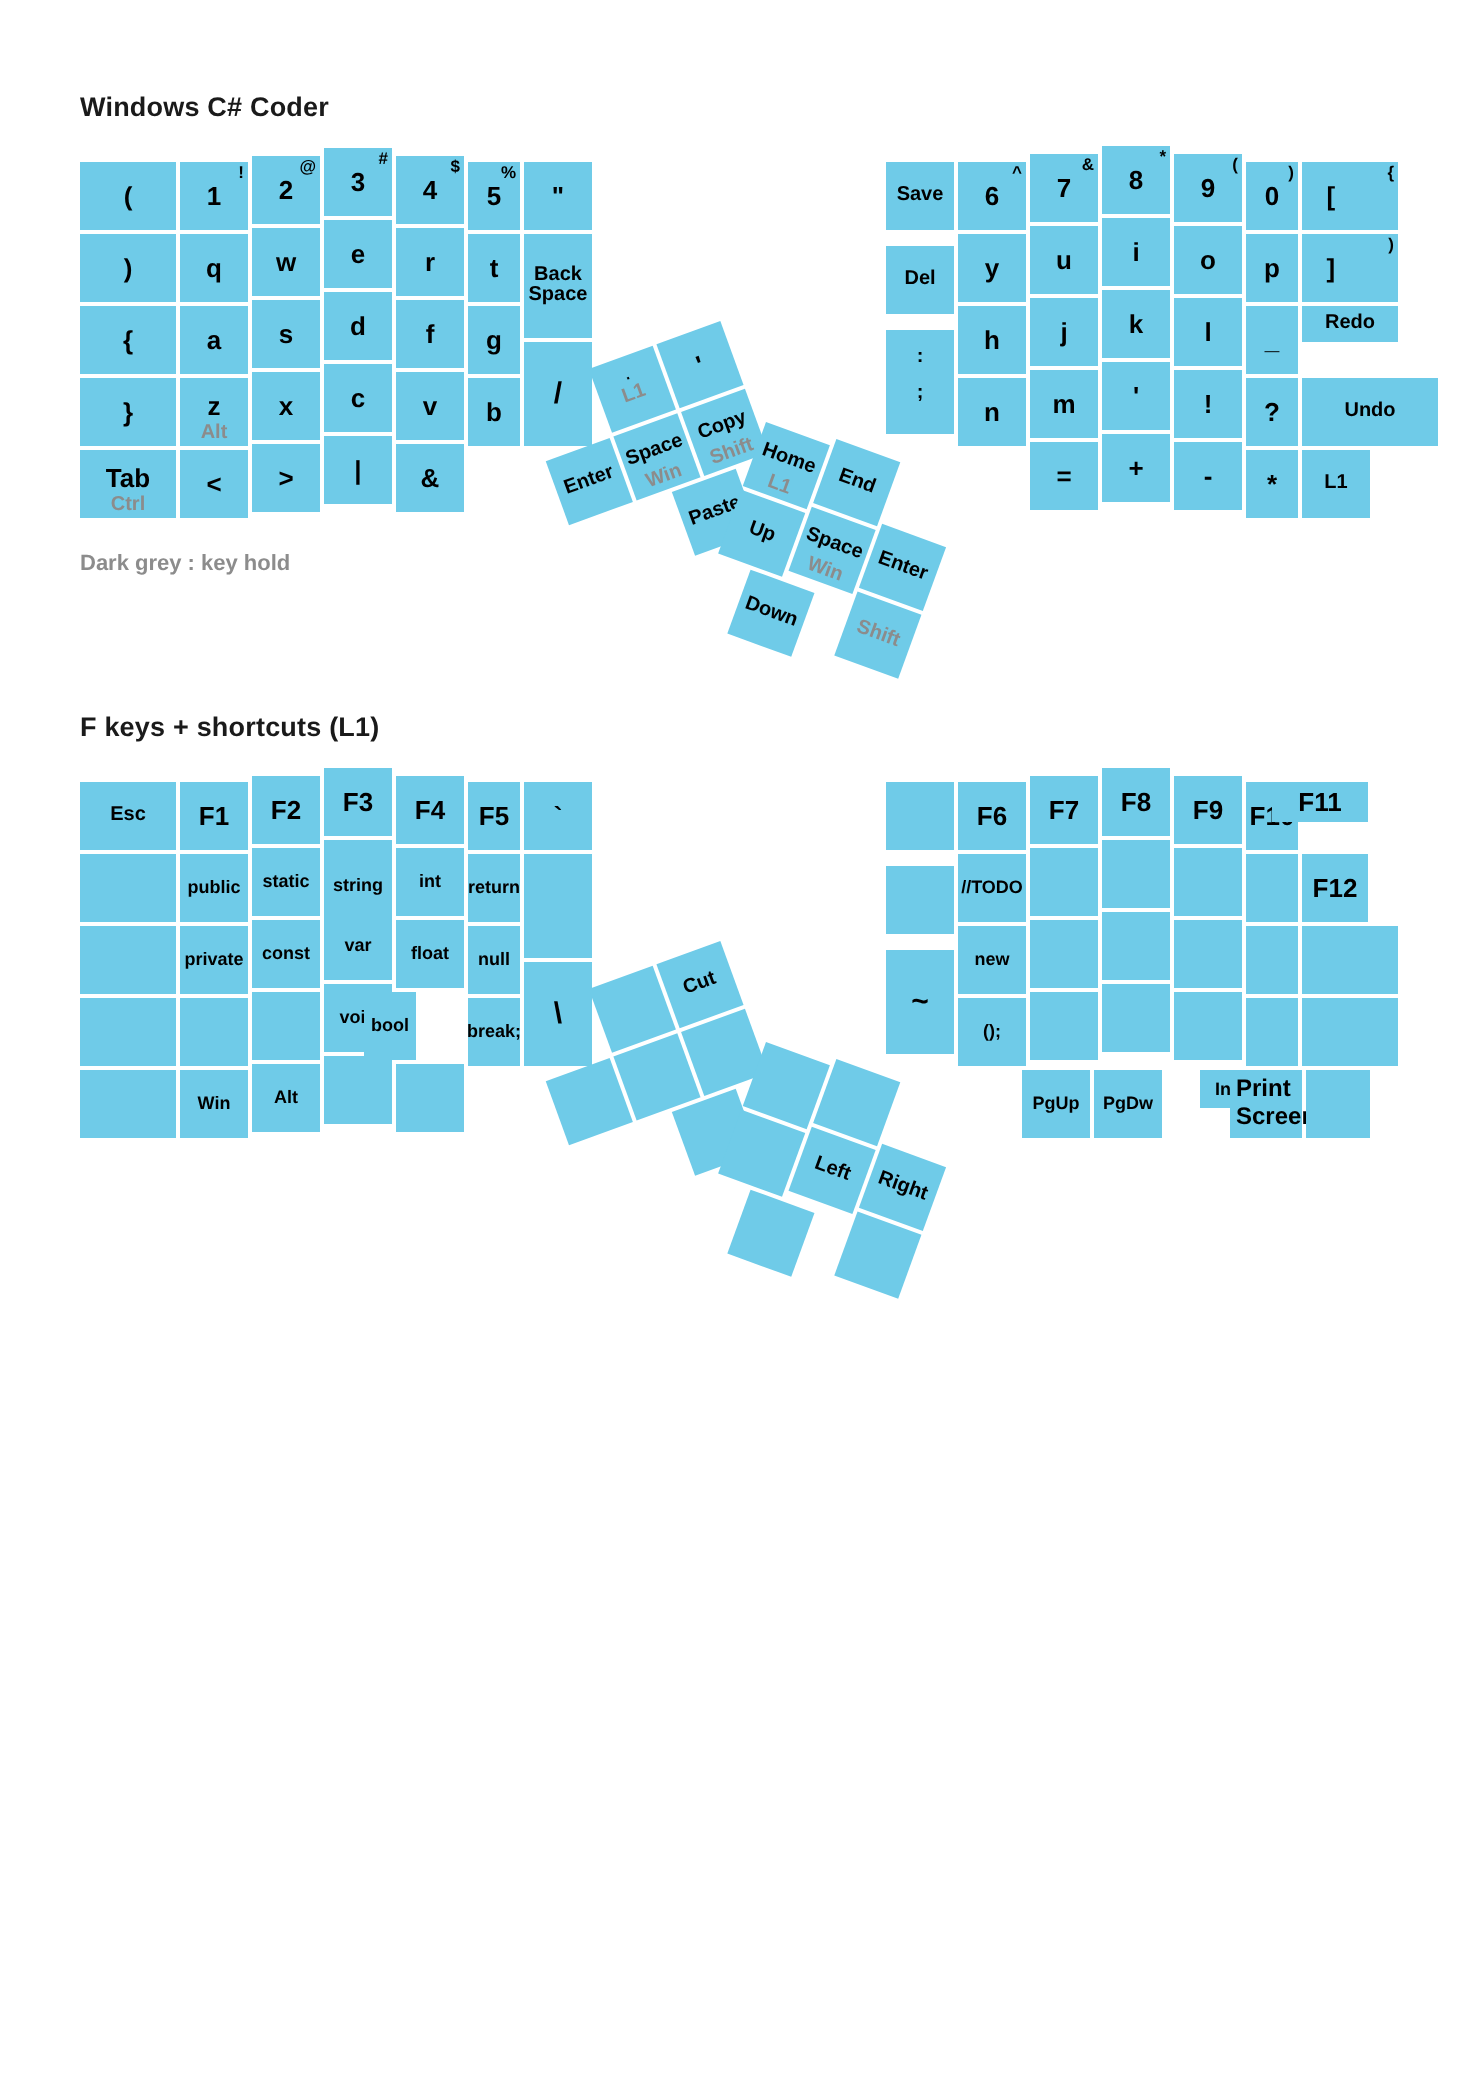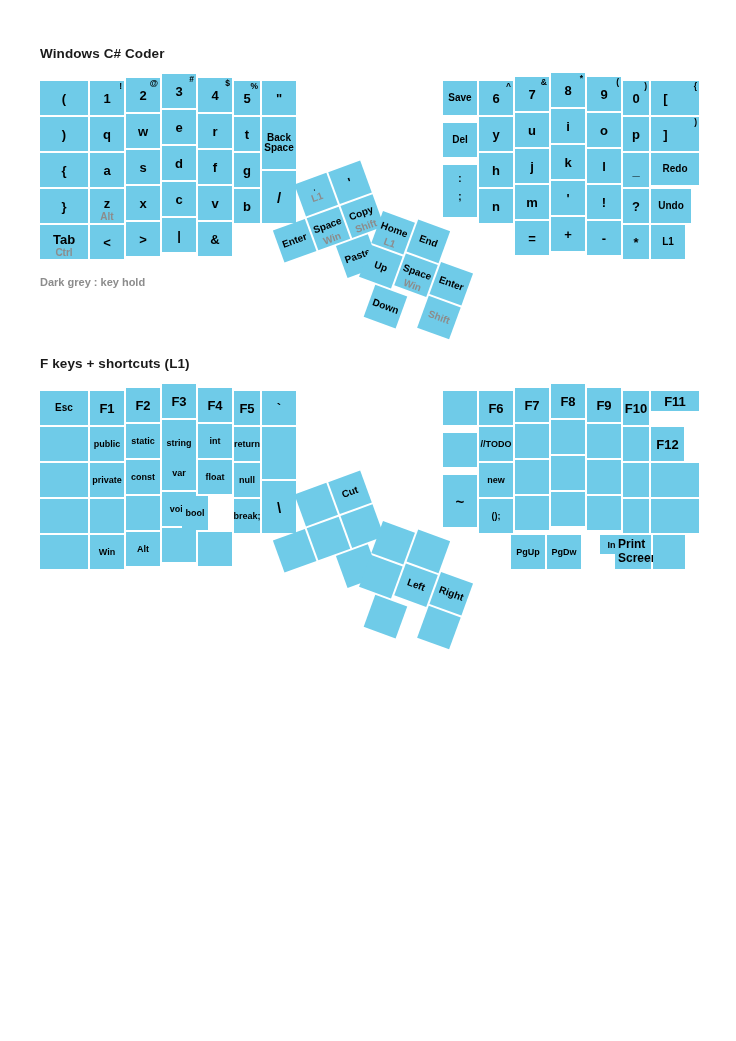--- a/index.html
+++ b/index.html
@@ -349,24 +349,24 @@
   </div>
 
   <div class="key" style="left:651px; top:81px; width:48px; height:34px;">
     <span class="lbl c" style="left:30%;">[</span>
     <span class="lbl tr">{</span>
   </div>
   <div class="key" style="left:651px; top:117px; width:48px; height:34px;">
     <span class="lbl c" style="left:30%;">]</span>
     <span class="lbl tr">)</span>
   </div>
-  <div class="key" style="left:651px; top:153px; width:48px; height:32px;">
+  <div class="key" style="left:651px; top:153px; width:48px; height:18px;">
     <span class="lbl c small">Redo</span>
   </div>
-  <div class="key" style="left:651px; top:189px; width:40px; height:34px;">
+  <div class="key" style="left:651px; top:189px; width:68px; height:34px;">
     <span class="lbl c small">Undo</span>
   </div>
   <div class="key" style="left:651px; top:225px; width:34px; height:34px;">
     <span class="lbl c small">L1</span>
   </div>
 </div>
 
 <div class="section-title" style="left:40px; top:356px;">F keys + shortcuts (L1)</div>
 
 <div class="layout">
@@ -610,21 +610,21 @@
   <div class="key" style="left:623px; top:463px; width:26px; height:34px;">
     <span class="lbl c tiny"></span>
   </div>
   <div class="key" style="left:623px; top:499px; width:26px; height:34px;">
     <span class="lbl c tiny"></span>
   </div>
   <div class="key" style="left:653px; top:535px; width:32px; height:34px;">
     <span class="lbl c tiny"></span>
   </div>
 
-  <div class="key" style="left:651px; top:391px; width:48px; height:20px;">
+  <div class="key" style="left:636px; top:391px; width:48px; height:20px;">
     <span class="lbl c">F11</span>
   </div>
   <div class="key" style="left:651px; top:427px; width:33px; height:34px;">
     <span class="lbl c">F12</span>
   </div>
   <div class="key" style="left:651px; top:463px; width:48px; height:34px;">
     <span class="lbl c tiny"></span>
   </div>
   <div class="key" style="left:651px; top:499px; width:48px; height:34px;">
     <span class="lbl c tiny"></span>

